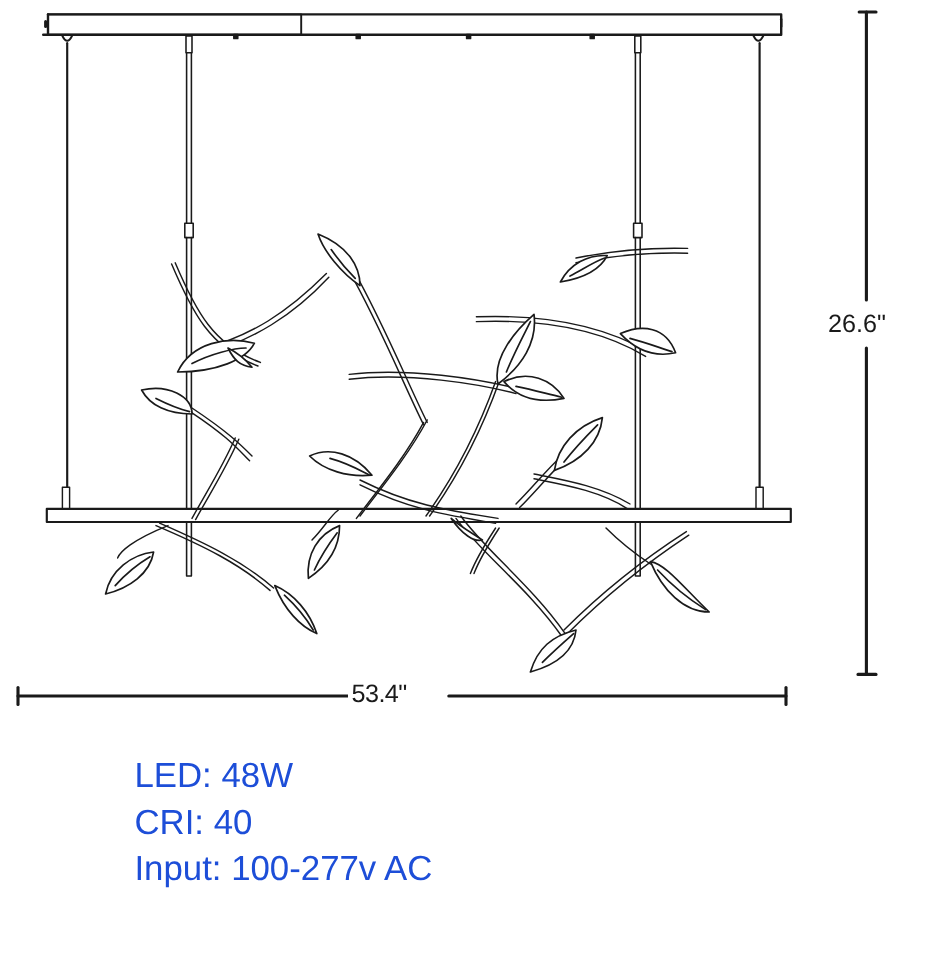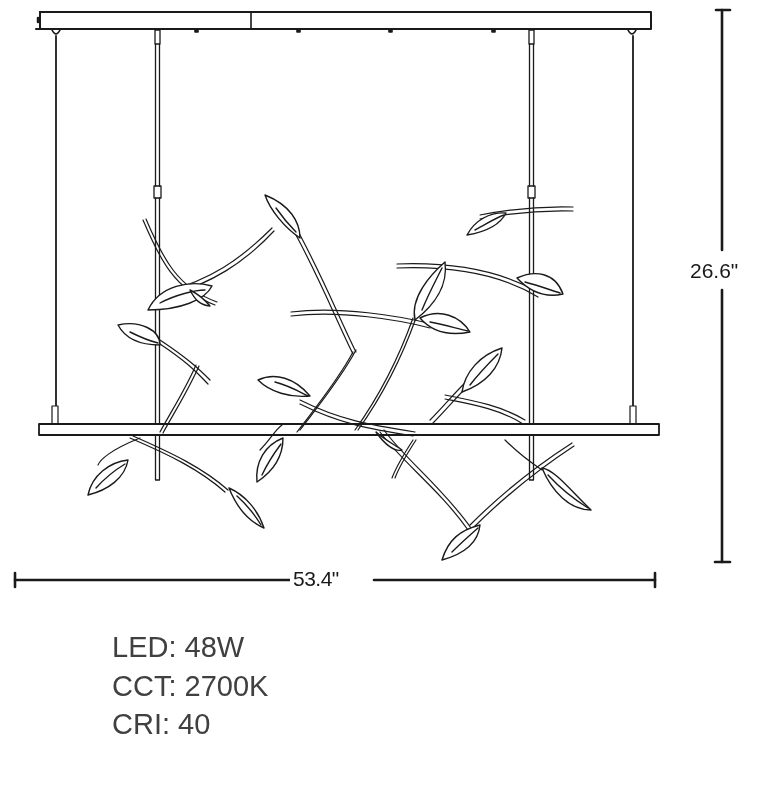--- a/index.html
+++ b/index.html
@@ -4,21 +4,21 @@
 <style>
   html, body { margin: 0; padding: 0; background: #ffffff; }
   body { width: 783px; height: 800px; position: relative; overflow: hidden;
          font-family: "Liberation Sans", sans-serif; color: #1a1a1a; }
   #drawing { position: absolute; left: 0; top: 0; width: 783px; height: 620px; }
   .dim-label { position: absolute; font-family: "Liberation Sans", sans-serif;
                font-size: 21px; color: #1a1a1a; background: #fff; line-height: 1; }
   #dim-height { left: 690px; top: 258px; padding: 2px 0; }
   #dim-width { left: 290px; top: 568px; padding: 0 3px; letter-spacing: -0.5px; }
   .specs { position: absolute; left: 112px; top: 628px; }
-  .spec-line { font-size: 29px; line-height: 38.5px; color: #404040; white-space: nowrap; }
+  .spec-line { font-size: 29px; line-height: 38.5px; color: #1d4ed8; white-space: nowrap; }
 </style>
 </head>
 <body>
 
 <svg id="drawing" viewBox="0 0 783 620" xmlns="http://www.w3.org/2000/svg">
   <g fill="none" stroke="#1a1a1a" stroke-width="1.6" stroke-linecap="round" stroke-linejoin="round">
 
     <g>
       <rect x="40" y="12" width="211" height="17" fill="#fff"></rect>
       <rect x="40" y="12" width="211" height="17" style="display:none"></rect>
@@ -152,15 +152,15 @@
       <path d="M655 573 V587"></path>
     </g>
   </g>
 </svg>
 
 <div id="dim-height" class="dim-label">26.6"</div>
 <div id="dim-width" class="dim-label">53.4"</div>
 
 <div class="specs">
   <div class="spec-line">LED: 48W</div>
-  <div class="spec-line">CCT: 2700K</div>
   <div class="spec-line">CRI: 40</div>
+  <div class="spec-line">Input: 100-277v AC</div>
 </div>
 
 </body></html>

